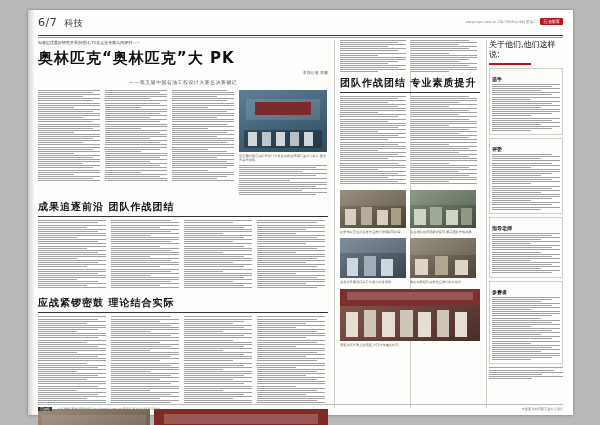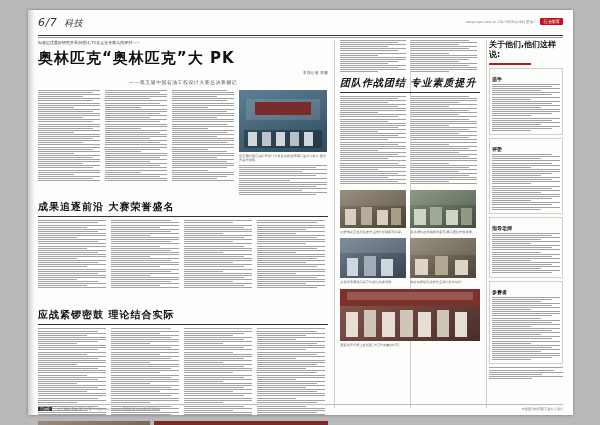--- a/index.html
+++ b/index.html
@@ -8,21 +8,21 @@
 
   
   .sheet{position:absolute;left:28px;top:10px;width:545px;height:405px;background:#fdfdfb;
          box-shadow:0 0 3px rgba(0,0,0,.35);}
   
   .fold{position:absolute;left:0;top:0;width:7px;height:100%;
         background:linear-gradient(90deg,#cfcfcc,#fdfdfb);}
 
   
   .hdr{position:absolute;left:10px;top:6px;width:525px;height:22px;}
-  .pgnum{position:absolute;left:0;top:0;font-size:11px;color:#333;letter-spacing:.5px;font-style:italic;}
+  .pgnum{position:absolute;left:0;top:0;font-size:11px;color:#333;letter-spacing:.5px;}
   .hdr-right{position:absolute;right:0;top:2px;display:flex;align-items:center;gap:4px;}
   .hdr-url{font-size:3.4px;color:#777;}
   .hdr-tag{background:#c1121f;color:#fff;font-size:4.2px;padding:1px 3px;border-radius:1px;}
   .hdr-rule{position:absolute;left:0;top:19px;width:525px;height:1px;background:#333;}
   .hdr-rule2{position:absolute;left:0;top:21px;width:525px;height:.5px;background:#999;}
 
   
   .colwrap{position:absolute;left:10px;top:30px;width:525px;height:368px;}
   .vline{position:absolute;top:0;width:.5px;height:100%;background:#cfcfcc;}
 
@@ -46,21 +46,21 @@
   .tx i.x{width:58%}
   .tx.dense i{height:1px;margin-bottom:1.1px;}
 
   .cap{font-size:3.2px;color:#666;margin-top:2px;line-height:1.4;}
 
   
   .ph{position:relative;overflow:hidden;background:#9aa7b1;}
 
   
   .rail{position:absolute;right:0;top:0;width:74px;}
-  .rail-title{font-size:8px;font-weight:bold;color:#111;line-height:1.25;margin:0 0 3px 0;}
+  .rail-title{font-size:8px;font-weight:normal;color:#111;line-height:1.25;margin:0 0 3px 0;}
   .rail-sub{font-size:5px;font-weight:bold;color:#111;margin:5px 0 2px 0;}
   .rail-box{border:.5px solid #cfcfcc;padding:2px;margin-bottom:3px;}
 
   .footer{position:absolute;left:10px;bottom:4px;width:525px;font-size:3.2px;color:#777;
           border-top:.5px solid #bbb;padding-top:2px;display:flex;gap:6px;}
   .footer .ft-badge{background:#333;color:#fff;padding:0 2px;}
 
   .redbar{height:2px;background:#c1121f;width:42px;margin:2px 0 3px 0;}
 </style>
 </head>
@@ -263,21 +263,21 @@
                 <i class="m"></i>
                 <i class="l"></i>
                 <i class="s"></i>
                 <i class="l"></i>
                 <i class="m"></i>
             </div>
           </div>
         </div>
 
         <div style="margin-top:4px;">
-          <div class="sec-head">成果追逐前沿  大赛荣誉盛名</div>
+          <div class="sec-head">成果追逐前沿  团队作战团结</div>
           <div class="sec-rule"></div>
           <div style="display:flex;gap:5px;">
             <div style="width:68px;" class="tx dense">
               <i class="l"></i>
                 <i class="m"></i>
                 <i class="l"></i>
                 <i class="s"></i>
                 <i class="l"></i>
                 <i class="m"></i>
                 <i class="l"></i>
@@ -409,21 +409,21 @@
               <i class="m"></i>
                 <i class="l"></i>
                 <i class="l"></i>
                 <i class="s"></i>
                 <i class="l"></i>
                 <i class="m"></i>
             </div>
           </div>
         </div>
 
-        <div style="margin-top:19px;">
+        <div style="margin-top:7px;">
           <div class="sec-head">应战紧锣密鼓  理论结合实际</div>
           <div class="sec-rule"></div>
           <div style="display:flex;gap:5px;">
             <div style="width:68px;" class="tx dense">
               <i class="l"></i>
                 <i class="m"></i>
                 <i class="l"></i>
                 <i class="s"></i>
                 <i class="l"></i>
                 <i class="l"></i>
@@ -611,21 +611,21 @@
             <div class="ph" style="height:56px;background:linear-gradient(150deg,#8c4a46,#49211f);">
               <div style="position:absolute;left:0;top:0;width:100%;height:46%;background:#7e2a26;"></div>
               <div style="position:absolute;left:6%;top:8%;width:88%;height:18%;background:rgba(255,255,255,.22);"></div>
 
             </div>
 
           </div>
         </div>
       </div>
 
-      <div style="position:absolute;left:302px;top:0;width:140px;font-style:italic;">
+      <div style="position:absolute;left:302px;top:0;width:140px;">
         <div style="display:flex;gap:5px;">
           <div style="width:66px;" class="tx dense">
             <i class="l"></i>
               <i class="m"></i>
               <i class="l"></i>
               <i class="s"></i>
               <i class="l"></i>
               <i class="m"></i>
               <i class="l"></i>
               <i class="x"></i>

